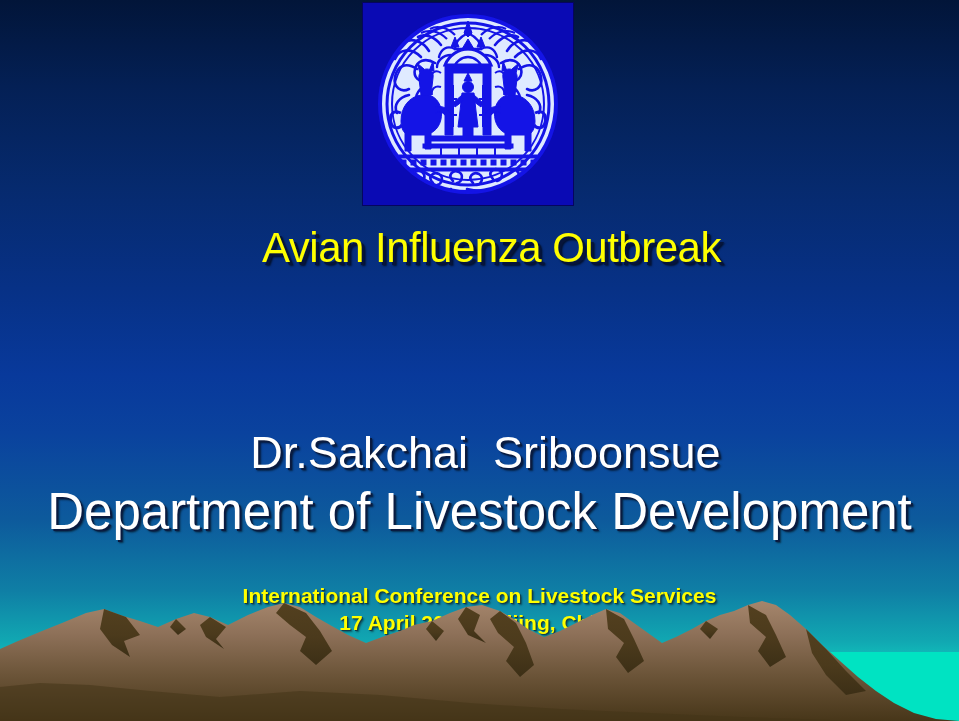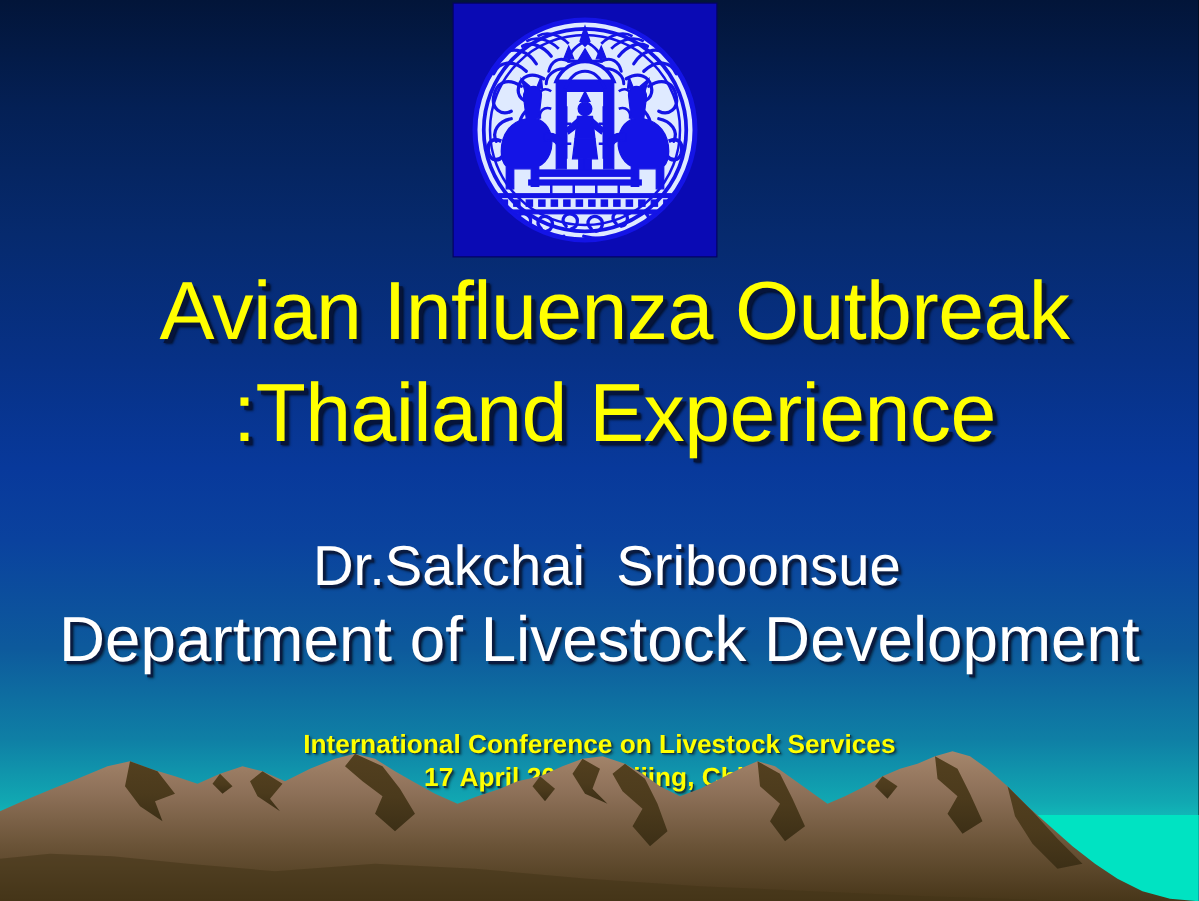--- a/index.html
+++ b/index.html
@@ -77,21 +77,21 @@
   .title-block {
     position: absolute;
     left: 0;
     right: 0;
     top: 207px;
     text-align: center;
   }
   .title-line {
     display: block;
     color: #ffff00;
-    font-size: 66px;
+    font-size: 42px;
     line-height: 82px;
     font-weight: normal;
     letter-spacing: -0.5px;
     text-shadow:
       3px 3px 0 #06143a,
       4px 4px 2px rgba(0,0,0,0.65);
     margin-left: 24px;
   }
 
   .author-block {
@@ -320,21 +320,20 @@
           <path d="M150 180 C156 178 158 172 154 168"></path>
           <path d="M62 186 C70 188 80 188 88 186"></path>
           <path d="M104 186 C112 188 122 188 130 186"></path>
         </g>
       </g>
     </svg>
   </div>
 
   <div class="title-block">
     <span class="title-line">Avian Influenza Outbreak</span>
-    <span class="title-line">:Thailand Experience</span>
   </div>
 
   <div class="author-block">
     <span class="author-line">Dr.Sakchai  Sriboonsue</span>
     <span class="dept-line">Department of Livestock Development</span>
   </div>
 
   <div class="conference-block">
     <span class="conf-line">International Conference on Livestock Services</span>
     <span class="conf-line">17 April 2006, Beijing, China</span>

